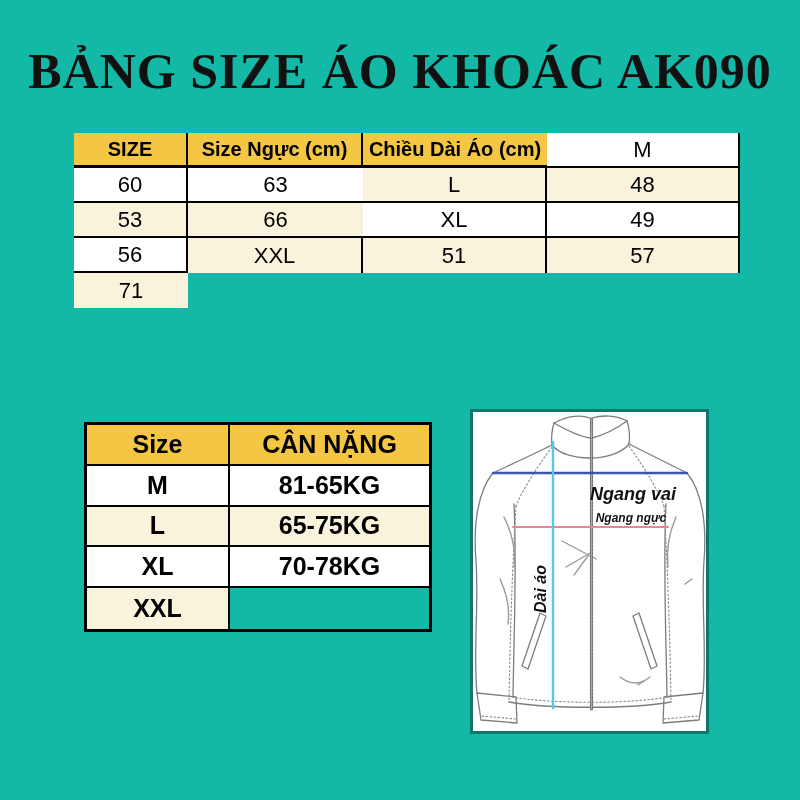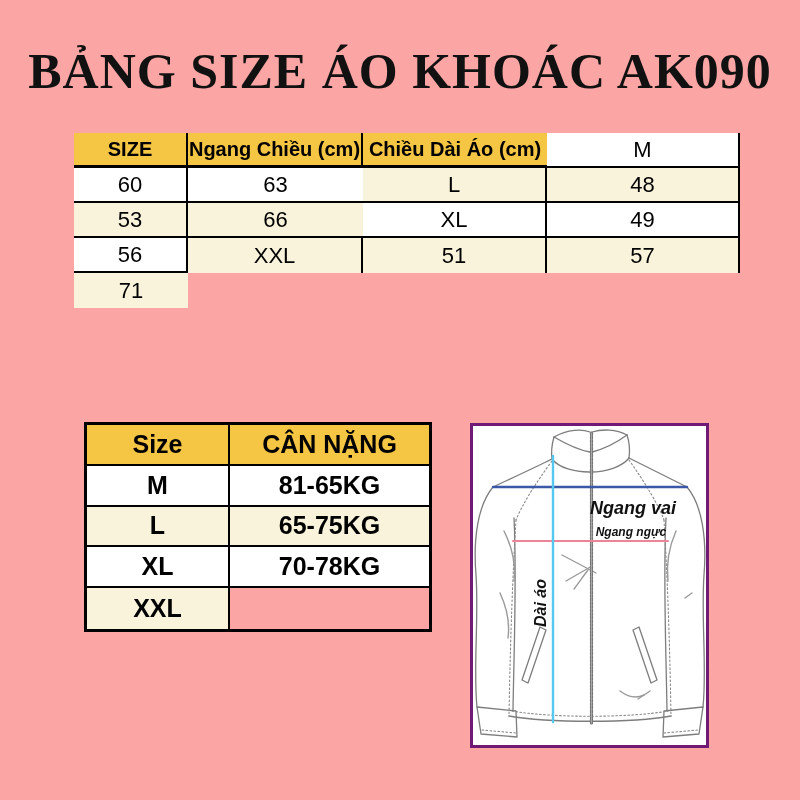--- a/index.html
+++ b/index.html
@@ -1,21 +1,21 @@
 <!DOCTYPE html>
 <html><head>
 <meta charset="utf-8">
 <style>
   * { margin: 0; padding: 0; box-sizing: border-box; }
   html,body { background: #ffffff; }
   .canvas {
     position: relative;
     width: 800px;
     height: 800px;
-    background: #fca5a5;
+    background: #14b8a6;
     font-family: "Liberation Sans", "DejaVu Sans", sans-serif;
     color: #000;
     overflow: hidden;
   }
 
   
   .page-title {
     position: absolute;
     top: 40px;
     left: 0;
@@ -88,45 +88,45 @@
     font-size: 25px;
   }
   .weight-table .body { font-size: 25px; font-weight: 600; }
   .weight-table .row-alt { background: #FAF3DC; }
   .weight-table .row-plain { background: #ffffff; }
 
   
   .jacket-box {
     position: absolute;
     left: 470px;
-    top: 423px;
+    top: 409px;
     width: 239px;
     height: 325px;
-    border: 3px solid #701a75;
+    border: 3px solid #0f766e;
     background: #ffffff;
   }
   .jacket-box svg { display: block; width: 100%; height: 100%; }
   .diag-label {
     font-family: "Liberation Sans", "DejaVu Sans", sans-serif;
     font-weight: 700;
     font-style: italic;
     fill: #111;
   }
 </style>
 </head>
 <body>
 
 <div class="canvas">
 
   <div class="page-title">BẢNG SIZE ÁO KHOÁC AK090</div>
 
   <div class="size-table">
 
     <div class="cell head">SIZE</div>
-    <div class="cell head">Ngang Chiều (cm)</div>
+    <div class="cell head">Size Ngực (cm)</div>
     <div class="cell head last-col">Chiều Dài Áo (cm)</div>
 
     <div class="cell body row-plain">M</div>
     <div class="cell body row-plain">60</div>
     <div class="cell body row-plain last-col">63</div>
 
     <div class="cell body row-alt">L</div>
     <div class="cell body row-alt">48</div>
     <div class="cell body row-alt">53</div>
     <div class="cell body row-alt last-col">66</div>

